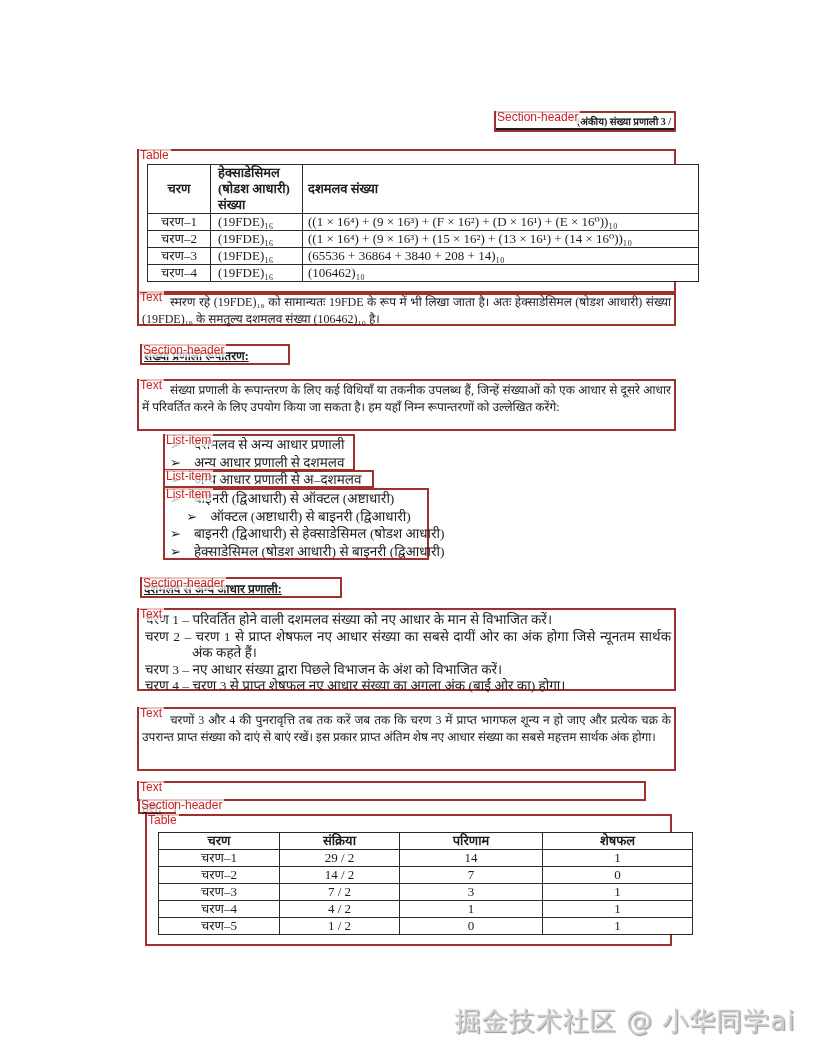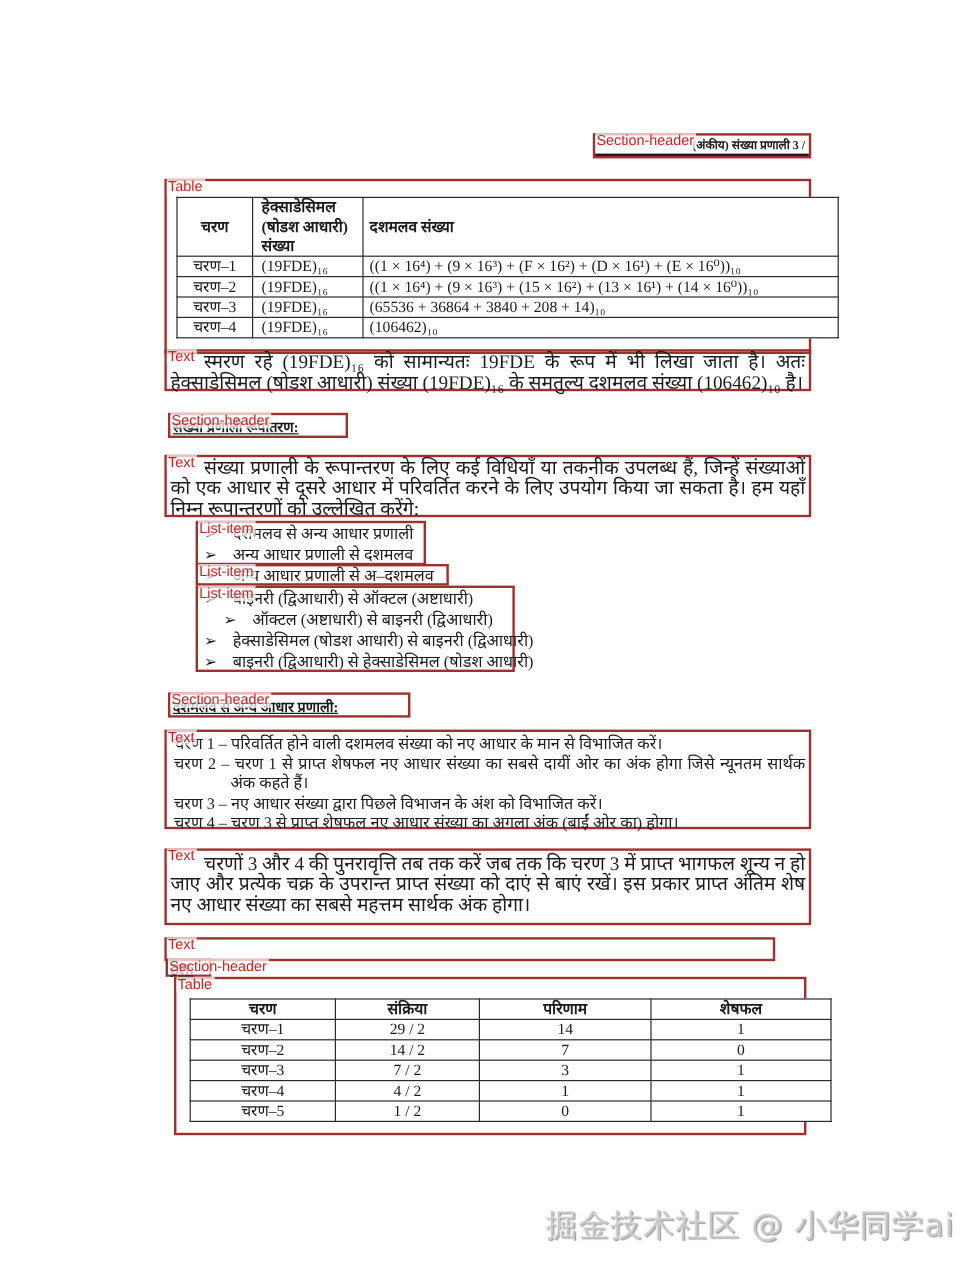--- a/index.html
+++ b/index.html
@@ -10,21 +10,21 @@
   }
   
   .ann{position:absolute;border:2px solid #9e302d;box-sizing:border-box;}
   .ann-label{
     position:absolute;top:-2px;left:0;z-index:6;
     font-family:"Liberation Sans","DejaVu Sans",sans-serif;
     font-size:12px;line-height:13px;color:#cc2222;
     background:rgba(255,255,255,.72);padding:0 2px 0 1px;white-space:nowrap;
   }
   
-  .para{font-size:16px;line-height:17px;text-align:justify;padding:1px 3px 0 3px;}
+  .para{font-size:12px;line-height:17px;text-align:justify;padding:1px 3px 0 3px;}
   .indent{text-indent:28px;}
   .sec-title{
     font-size:12px;font-weight:bold;line-height:18px;
     text-decoration:underline;white-space:nowrap;padding:1px 2px 16px 2px;
   }
   .hdr-line{
     position:absolute;inset:0;border-bottom:2px solid #1a1a1a;
     font-size:10px;font-weight:bold;line-height:18px;text-align:right;
     padding-right:3px;white-space:nowrap;
   }
@@ -127,22 +127,22 @@
 
   <div class="ann" style="left:163px;top:470px;width:211px;height:18px;">
     <span class="ann-label">List-item</span>
     <div class="li-line" style="line-height:15px;"><span class="bullet">➢</span><span>अन्य आधार प्रणाली से अ–दशमलव</span></div>
   </div>
 
   <div class="ann" style="left:163px;top:488px;width:266px;height:72px;">
     <span class="ann-label">List-item</span>
     <div class="li-line" style="line-height:17.5px;"><span class="bullet">➢</span><span>बाइनरी (द्विआधारी) से ऑक्टल (अष्टाधारी)</span></div>
     <div class="li-line" style="line-height:17.5px;text-align:center;"><span class="bullet">➢</span><span>ऑक्टल (अष्टाधारी) से बाइनरी (द्विआधारी)</span></div>
+    <div class="li-line" style="line-height:17.5px;"><span class="bullet">➢</span><span>बाइनरी (द्विआधारी) से हेक्साडेसिमल (षोडश आधारी)</span></div>
     <div class="li-line" style="line-height:17.5px;"><span class="bullet">➢</span><span>हेक्साडेसिमल (षोडश आधारी) से बाइनरी (द्विआधारी)</span></div>
-    <div class="li-line" style="line-height:17.5px;"><span class="bullet">➢</span><span>बाइनरी (द्विआधारी) से हेक्साडेसिमल (षोडश आधारी)</span></div>
   </div>
 
   <div class="ann" style="left:140px;top:577px;width:202px;height:21px;">
     <span class="ann-label">Section-header</span>
     <div class="sec-title">दशमलव से अन्य आधार प्रणाली:</div>
   </div>
 
   <div class="ann" style="left:137px;top:608px;width:539px;height:83px;">
     <span class="ann-label">Text</span>
     <div class="steps-wrap">

